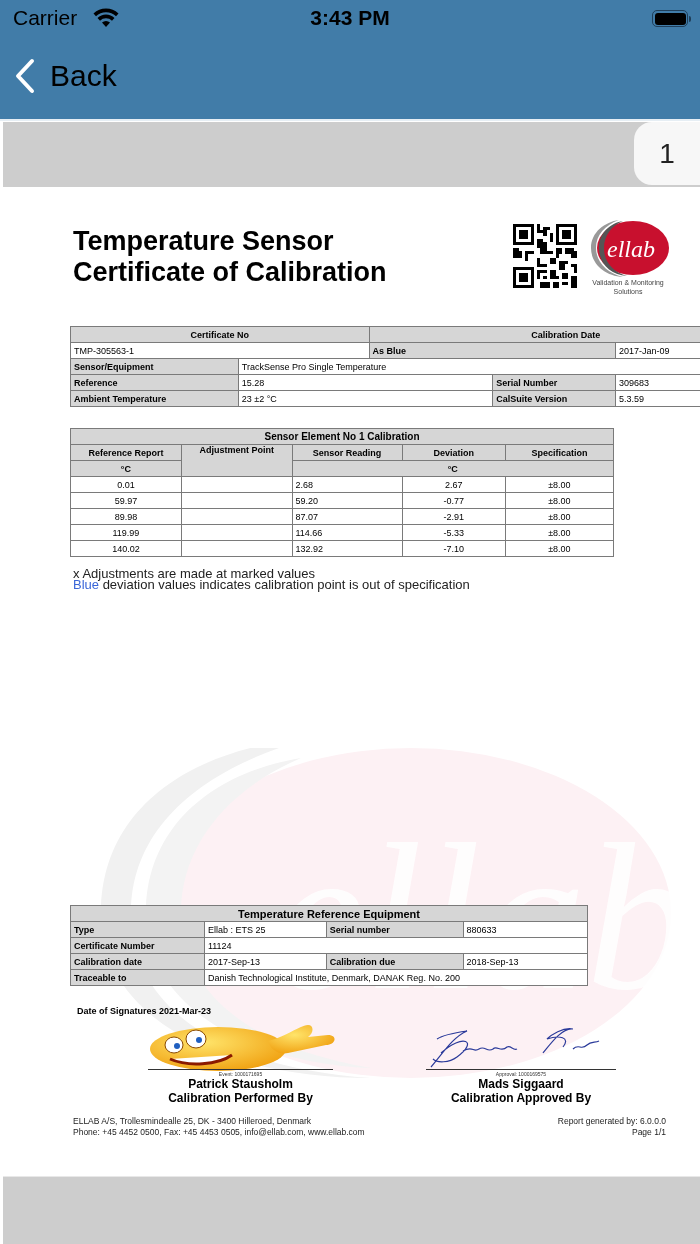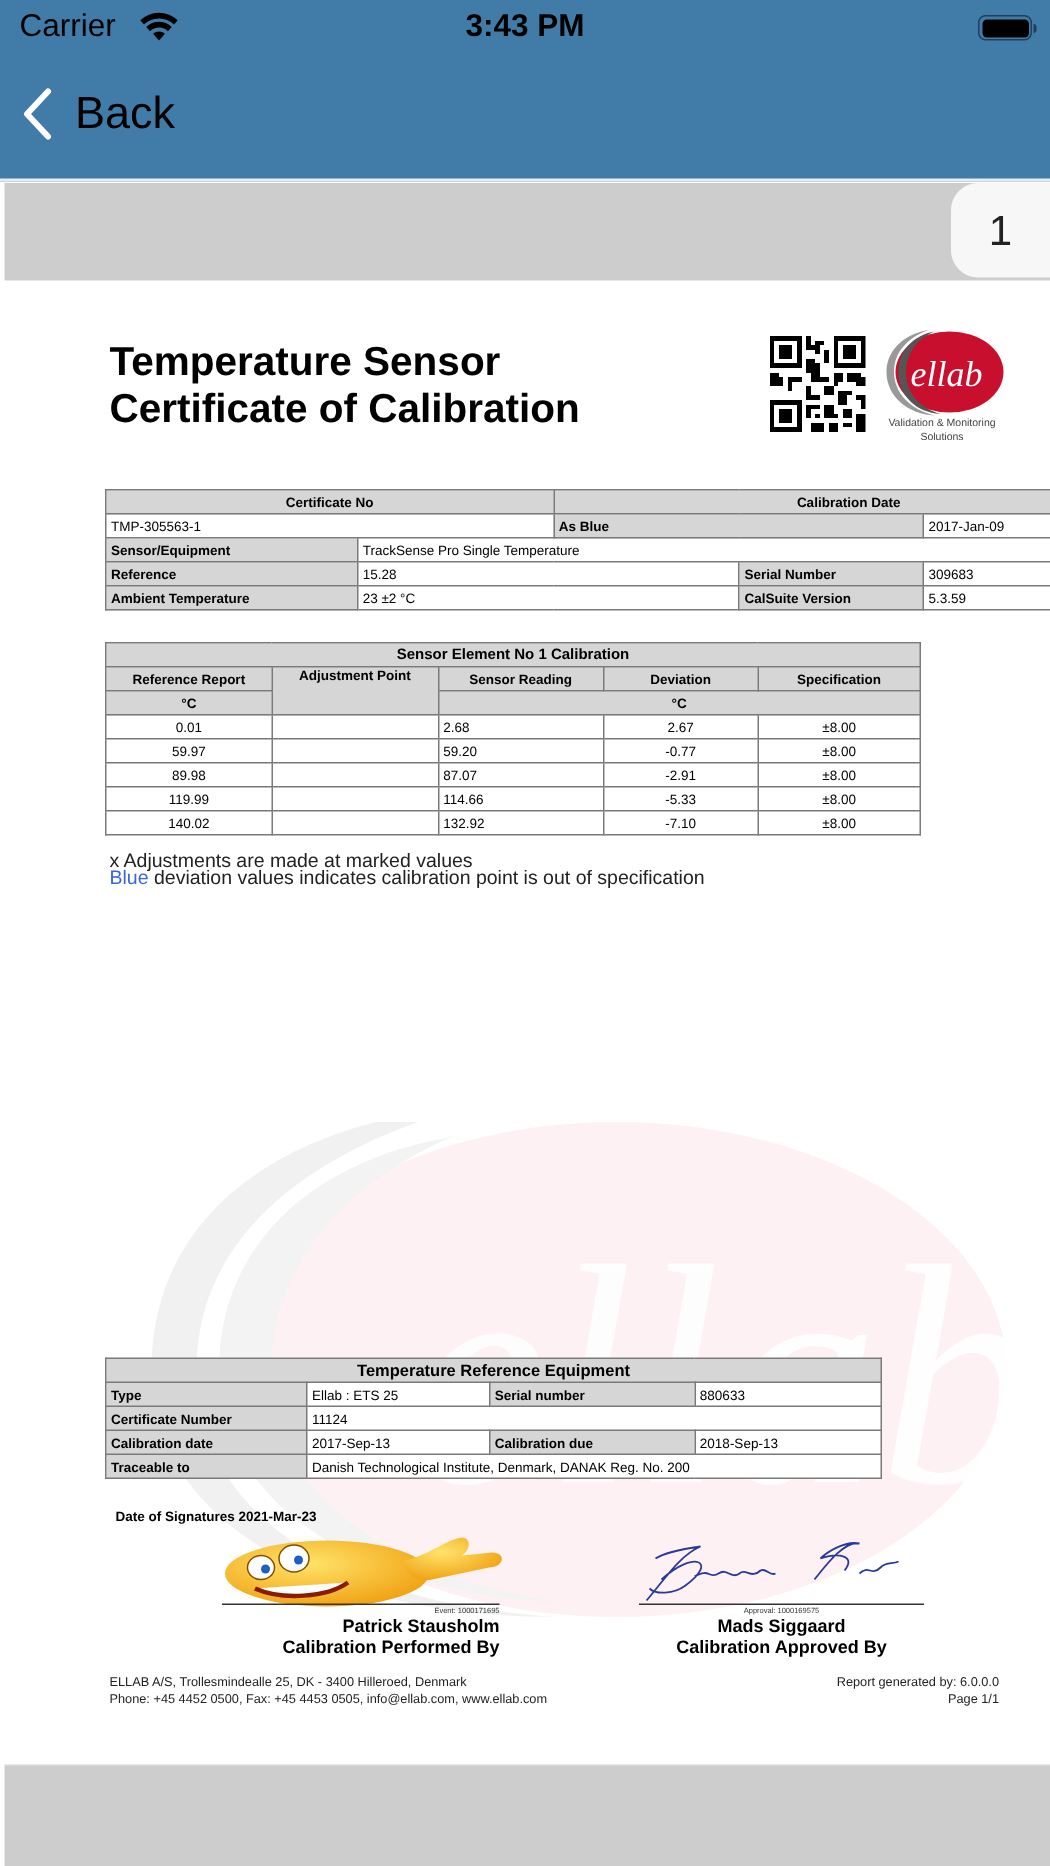--- a/index.html
+++ b/index.html
@@ -248,21 +248,21 @@
       </defs>
     <ellipse cx="70" cy="28" rx="68" ry="22" fill="url(#g1)"></ellipse>
     <path d="M120 20 C140 15 150 5 160 4 C166 4 166 12 160 16 L180 14 C190 14 188 24 178 24 L140 32 C130 34 122 28 120 20 Z" fill="url(#g1)"></path>
     <ellipse cx="26" cy="24" rx="9" ry="8" fill="#fff" stroke="#8a4a00" stroke-width="1"></ellipse>
     <ellipse cx="48" cy="18" rx="10" ry="9" fill="#fff" stroke="#8a4a00" stroke-width="1"></ellipse>
     <circle cx="29" cy="25" r="3" fill="#1f5fc0"></circle>
       <circle cx="51" cy="19" r="3" fill="#1f5fc0"></circle>
     <path d="M22 38 C40 46 70 44 84 34" stroke="#8a1a00" stroke-width="3" fill="#fff"></path>
   </svg>
   <div class="sigline" style="left:145px; top:881px; width:185px;"></div>
-  <div class="sigblock" style="left:145px; top:883px; width:185px;text-align:right;">
+  <div class="sigblock" style="left:145px; top:883px; width:185px;">
     <div class="sig-small">Event: 1000171695</div>
     <div class="sig-name">Patrick Stausholm</div>
     <div class="sig-name">Calibration Performed By</div>
   </div>
 
   <svg style="position:absolute; left:420px; top:835px;" width="190" height="48" viewBox="0 0 190 48">
     <path d="M8 44 C20 30 30 14 44 8 C30 10 20 12 14 16 M18 30 C40 10 56 18 34 34 C26 40 14 40 10 36 M40 28 C50 22 50 30 56 26 C62 22 64 30 70 26 C74 22 78 30 84 24 C88 22 90 28 94 26 M120 30 C128 20 140 4 150 6 C140 4 128 12 124 16 C136 12 148 14 140 24 M150 26 C156 20 158 28 164 22 C168 18 172 20 176 18" stroke="#2a3a9a" stroke-width="1.2" fill="none"></path>
   </svg>
   <div class="sigline" style="left:423px; top:881px; width:190px;"></div>
   <div class="sigblock" style="left:423px; top:883px; width:190px;">

